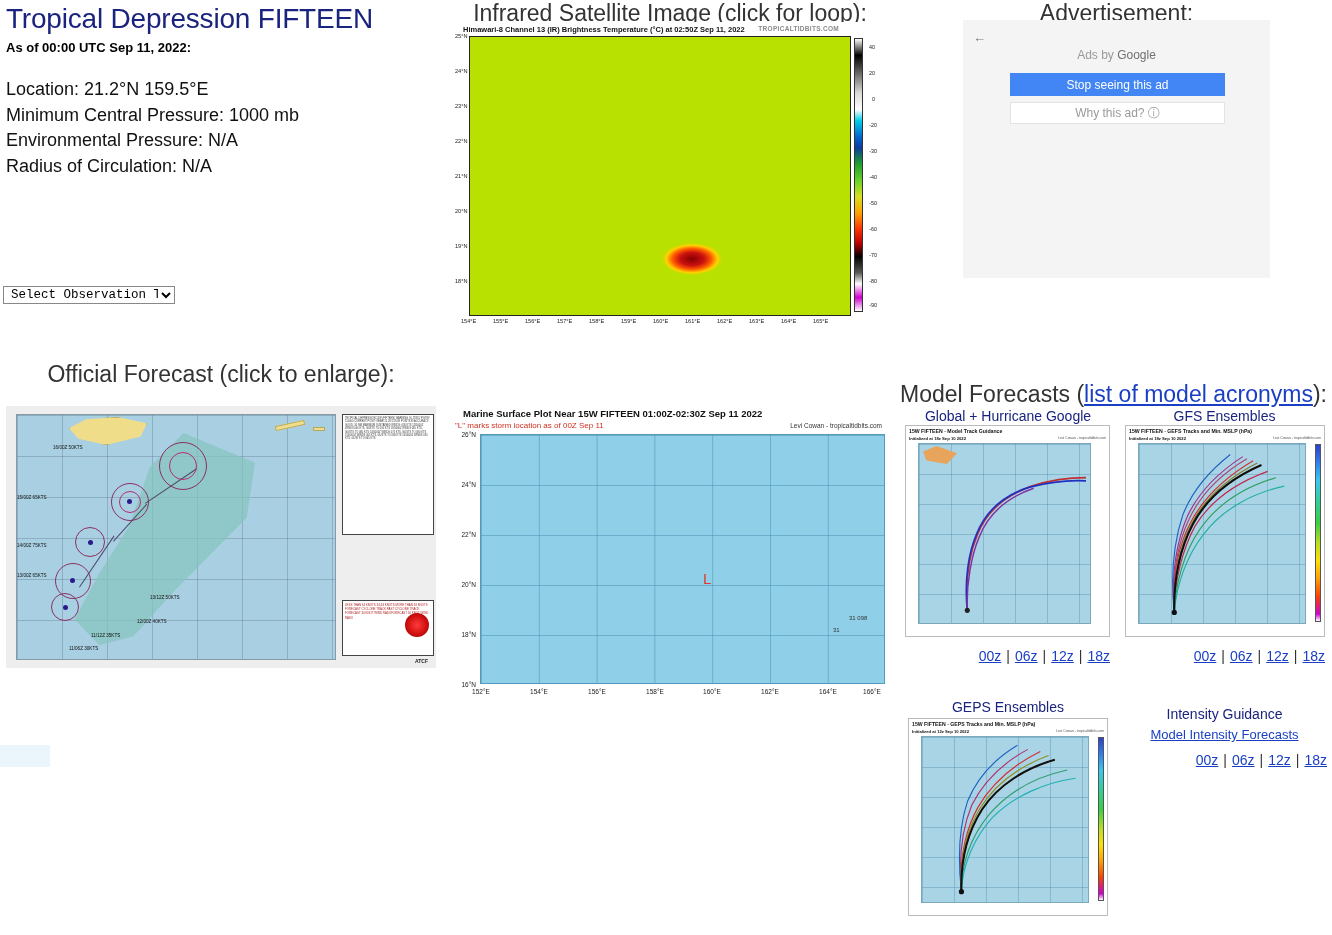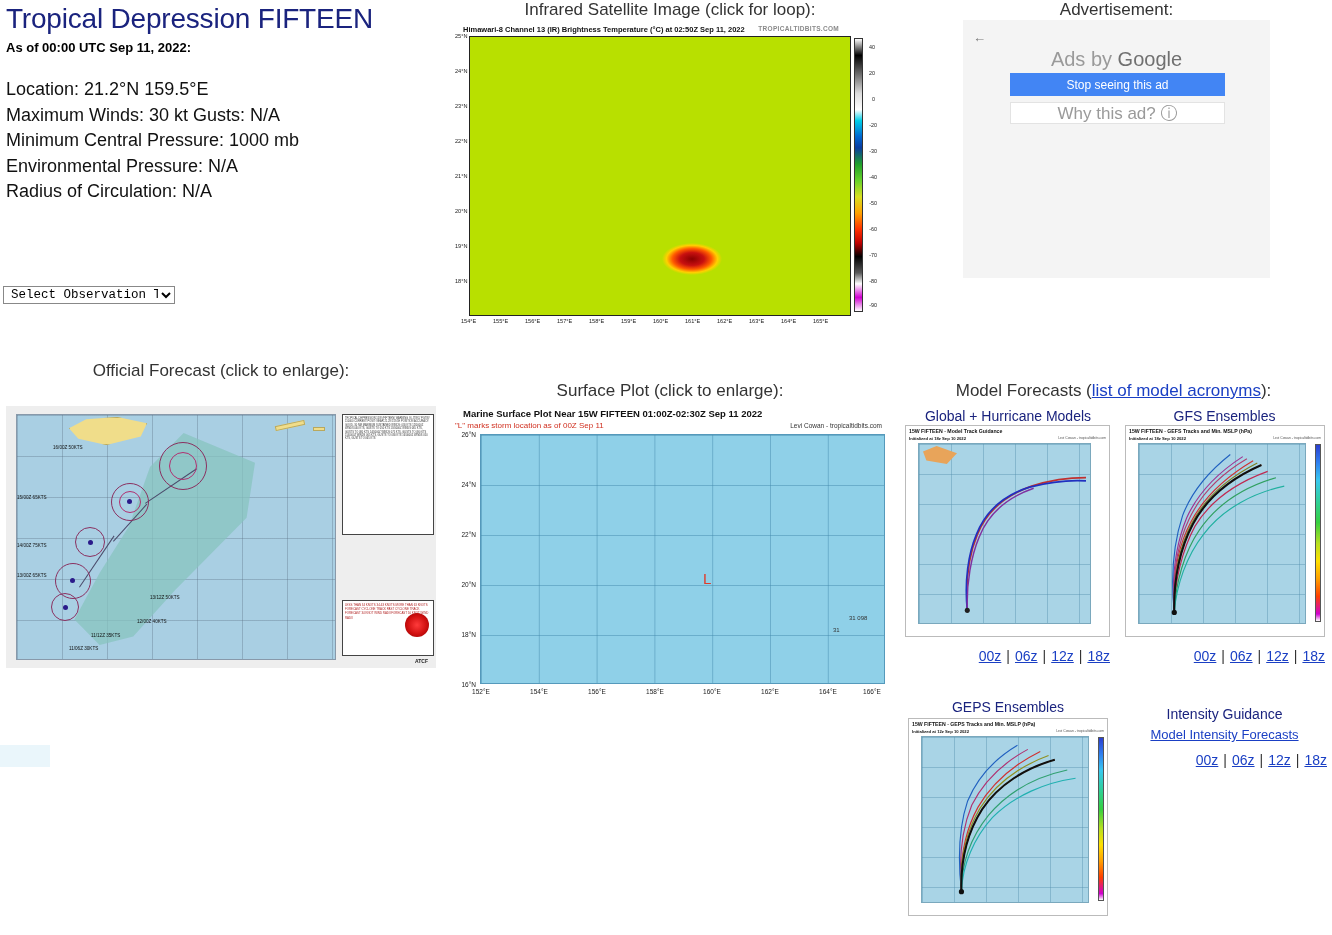--- a/index.html
+++ b/index.html
@@ -18,21 +18,21 @@
     font-size: 28px; color: #1a237e; font-weight: 400;
     line-height: 34px; margin: 2px 0 0 0; letter-spacing: -0.2px;
   }
   .storm-asof { font-size: 13px; font-weight: bold; color: #000; margin-top: 4px; }
   .storm-lines { margin-top: 22px; }
   .storm-line { font-size: 18px; color: #111; line-height: 25.5px; }
 
   
   .sec-head {
     position: absolute; text-align: center;
-    font-size: 17px; color: #333; font-weight: 400;
+    font-size: 23px; color: #333; font-weight: 400;
   }
   .sec-head-blue { color: #1a237e; }
   .link { color: #1a3fc4; text-decoration: underline; cursor: pointer; }
 
   
   .sat-wrap { position: absolute; left: 455px; top: 22px; width: 430px; height: 300px;
               background: #ffffff; }
   .sat-title { position: absolute; left: 8px; top: 3px; font-size: 7.5px;
                font-weight: bold; color: #111; white-space: nowrap; }
   .sat-credit { position: absolute; right: 46px; top: 3px; font-size: 6.5px;
@@ -65,30 +65,30 @@
       #ffa200 64%, #ff3000 70%, #c00000 75%,
       #000000 80%, #5a5a5a 86%, #ffffff 90%, #d000d0 95%, #ffffff 100%);
   }
   .cbar-tick { position: absolute; font-size: 5.4px; color: #222; }
 
   
   .ad-box { position: absolute; left: 963px; top: 20px; width: 307px; height: 258px;
             background: #f4f4f4; }
   .ad-back { position: absolute; left: 10px; top: 10px; font-size: 13px; color: #777; }
   .ad-google { position: absolute; left: 0; right: 0; top: 28px; text-align: center;
-               font-size: 20px; color: #9a9a9a; }
+               font-size: 12px; color: #9a9a9a; }
   .ad-google b { color: #707070; font-weight: 500; }
   .ad-btn {
     position: absolute; left: 47px; top: 53px; width: 215px; height: 23px;
     background: #4285f4; color: #fff; font-size: 12px;
     display: flex; align-items: center; justify-content: center; cursor: pointer;
   }
   .ad-why {
     position: absolute; left: 47px; top: 82px; width: 215px; height: 22px;
-    background: #fff; border: 1px solid #e3e3e3; color: #9a9a9a; font-size: 17px;
+    background: #fff; border: 1px solid #e3e3e3; color: #9a9a9a; font-size: 12px;
     display: flex; align-items: center; justify-content: center; cursor: pointer;
   }
 
   
   .fcst-wrap { position: absolute; left: 6px; top: 406px; width: 430px; height: 262px;
                background: #eeeeee; }
   .fcst-map { position: absolute; left: 10px; top: 8px; width: 320px; height: 246px;
               background: #a9cfe3; border: 1px solid #8899aa; overflow: hidden; }
   .fcst-grid { position: absolute; inset: 0;
     background-image:
@@ -180,21 +180,20 @@
 </head>
 <body>
 
 <div class="page">
 
   <div class="storm-info">
     <div class="storm-title">Tropical Depression FIFTEEN</div>
     <div class="storm-asof">As of 00:00 UTC Sep 11, 2022:</div>
     <div class="storm-lines">
       <div class="storm-line">Location: 21.2°N 159.5°E</div>
-      <div class="storm-line">Maximum Winds: 30 kt  Gusts: N/A</div>
       <div class="storm-line">Minimum Central Pressure: 1000 mb</div>
       <div class="storm-line">Environmental Pressure: N/A</div>
       <div class="storm-line">Radius of Circulation: N/A</div>
     </div>
   </div>
 
   <div class="sec-head" style="left:455px; top:0px; width:430px;">Infrared Satellite Image (click for loop):</div>
 
   <div class="sat-wrap">
     <div class="sat-title">Himawari-8 Channel 13 (IR) Brightness Temperature (°C) at 02:50Z Sep 11, 2022</div>
@@ -298,21 +297,20 @@
 MORE THAN 63 KNOTS
 FORECAST CYCLONE TRACK
 PAST CYCLONE TRACK
 FORECAST 34 KNOT WIND RADII
 FORECAST 50 KNOT WIND RADII</span>
       <span class="legend-swirl"></span>
     </div>
     <div class="atcf-lbl">ATCF</div>
   </div>
 
-  <div class="sec-head" style="left:452px; top:381px; width:436px;">Surface Plot (click to enlarge):</div>
 
   <div class="sfc-wrap">
     <div class="sfc-title">Marine Surface Plot Near 15W FIFTEEN 01:00Z-02:30Z Sep 11 2022</div>
     <div class="sfc-sub">"L" marks storm location as of 00Z Sep 11</div>
     <div class="sfc-credit">Levi Cowan - tropicaltidbits.com</div>
 
     <div class="sfc-plot">
       <div class="sfc-grid"></div>
       <div class="sfc-L">L</div>
       <div class="sfc-station">
@@ -338,21 +336,21 @@
     <div class="sfc-xlbl" style="left:361px; top:282px;">164°E</div>
     <div class="sfc-xlbl" style="left:405px; top:282px;">166°E</div>
   </div>
 
   <select class="sfc-select">
     <option>Select Observation Time...</option>
   </select>
 
   <div class="sec-head" style="left:895px; top:381px; width:437px;"><span>Model Forecasts (</span><span class="link">list of model acronyms</span><span>):</span></div>
 
-  <div class="sec-head sec-head-blue" style="left:903px; top:408px; width:210px; font-size:14px;">Global + Hurricane Models</div>
+  <div class="sec-head sec-head-blue" style="left:903px; top:408px; width:210px; font-size:14px;">Global + Hurricane Google</div>
   <div class="mdl" style="left:905px; top:425px; width:205px; height:212px;">
     <div class="mdl-title">15W FIFTEEN - Model Track Guidance</div>
     <div class="mdl-sub">Initialized at 18z Sep 10 2022</div>
     <div class="mdl-credit">Levi Cowan - tropicaltidbits.com</div>
     <div class="mdl-map">
       <div class="mdl-grid"></div>
       <div style="position:absolute;left:4px;top:2px;width:34px;height:18px;background:#e8a45a;
                   clip-path:polygon(0% 30%,40% 0%,100% 40%,70% 100%,10% 80%);"></div>
       <svg viewBox="0 0 170 170" preserveAspectRatio="none" style="position:absolute;inset:0;width:100%;height:100%;">
         <path d="M48,158 C46,128 50,104 58,86 C68,62 88,48 112,40 C132,34 150,32 166,32" fill="none" stroke="#c03030" stroke-width="1.6"></path>

